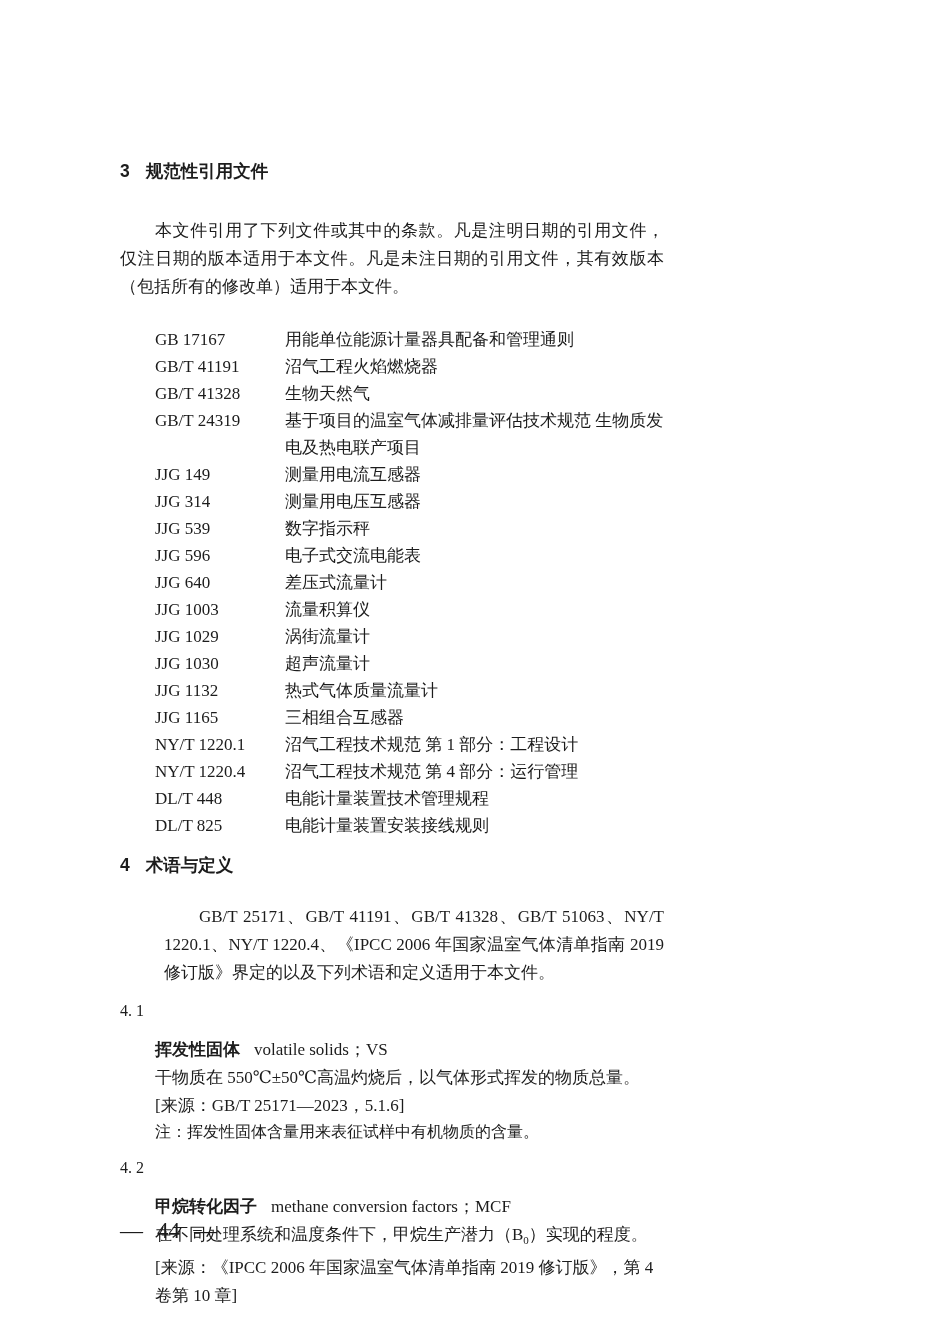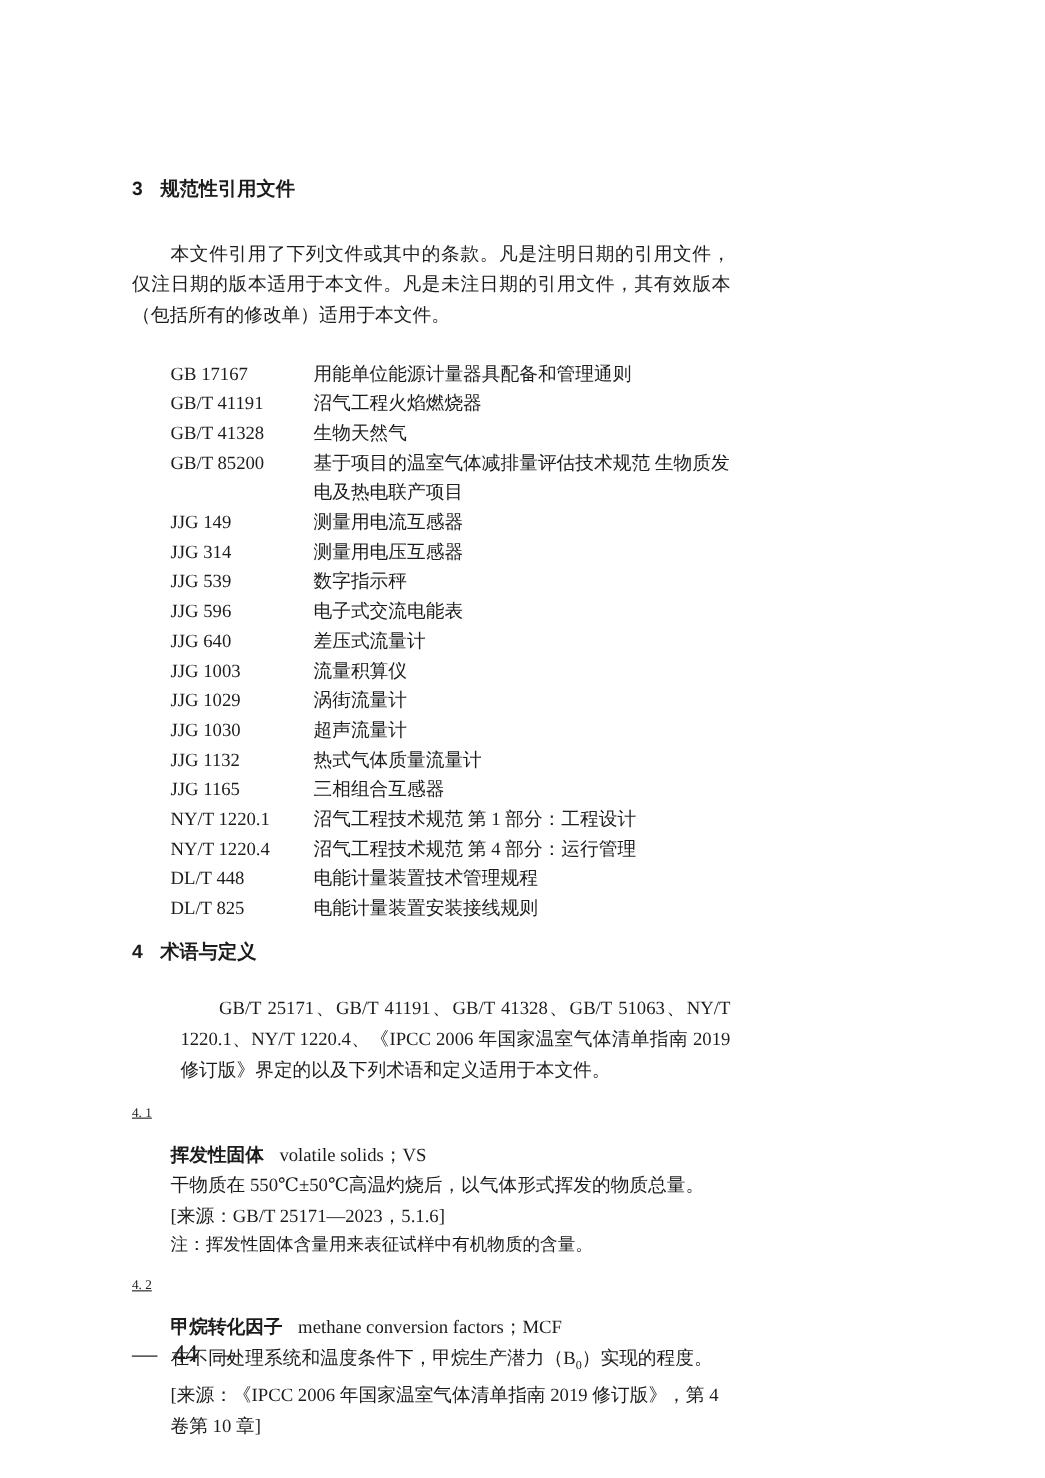--- a/index.html
+++ b/index.html
@@ -42,22 +42,21 @@
   .ref-code {
     flex:0 0 130px;
     margin-left:35px;
     white-space:nowrap;
   }
   .ref-title { flex:1; }
 
   .clause-num {
     margin-top:14px;
     line-height:20px;
-    font-size:12px;
-    text-decoration:underline;
+    font-size:16px;
   }
   .term-block { margin-top:15px; margin-left:35px; }
   .term-line { line-height:28px; }
   .term-zh {
     font-family:"Liberation Sans","DejaVu Sans",sans-serif;
     font-weight:bold;
   }
   .term-en { margin-left:14px; }
   .term-def { line-height:28px; }
   .term-src { line-height:28px; }
@@ -90,21 +89,21 @@
         </div>
       <div class="ref-row">
           <span class="ref-code">GB/T 41191</span>
           <span class="ref-title">沼气工程火焰燃烧器</span>
         </div>
       <div class="ref-row">
           <span class="ref-code">GB/T 41328</span>
           <span class="ref-title">生物天然气</span>
         </div>
       <div class="ref-row">
-          <span class="ref-code">GB/T 85200</span>
+          <span class="ref-code">GB/T 24319</span>
           <span class="ref-title">基于项目的温室气体减排量评估技术规范 生物质发电及热电联产项目</span>
         </div>
       <div class="ref-row">
           <span class="ref-code">JJG 149</span>
           <span class="ref-title">测量用电流互感器</span>
         </div>
       <div class="ref-row">
           <span class="ref-code">JJG 314</span>
           <span class="ref-title">测量用电压互感器</span>
         </div>

